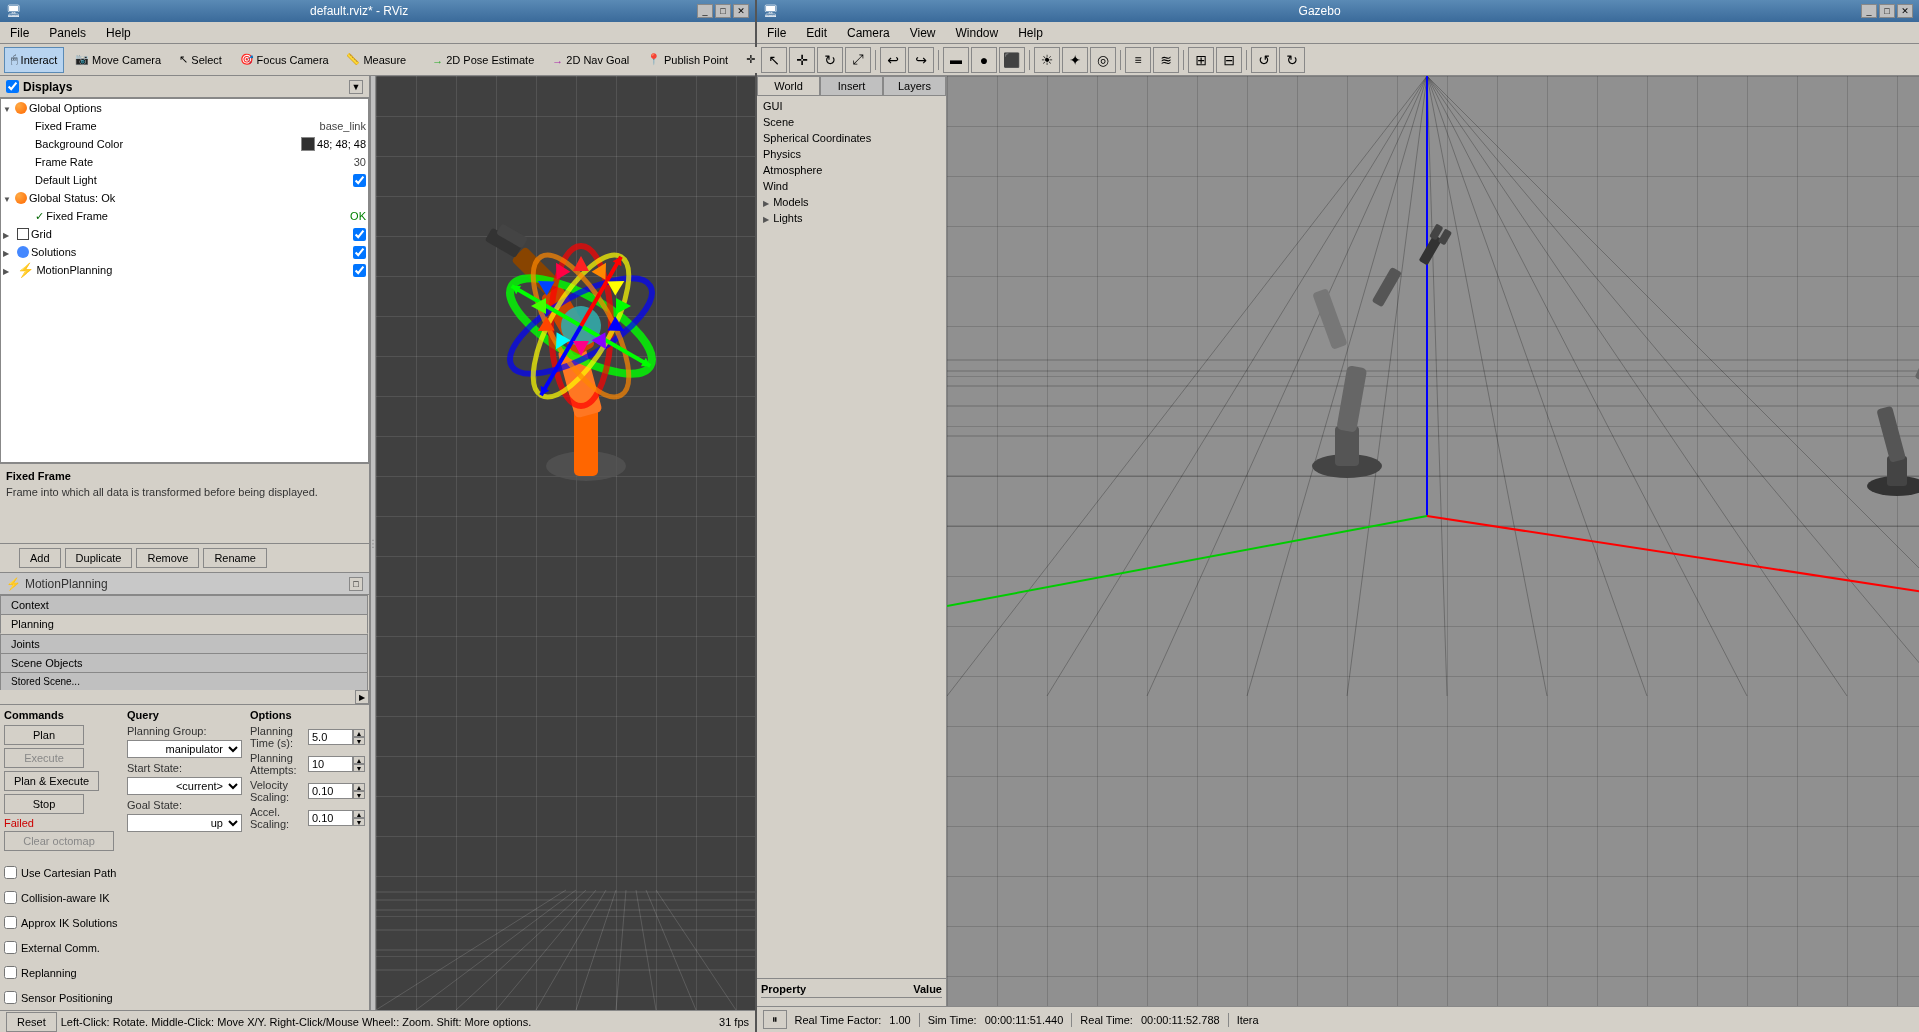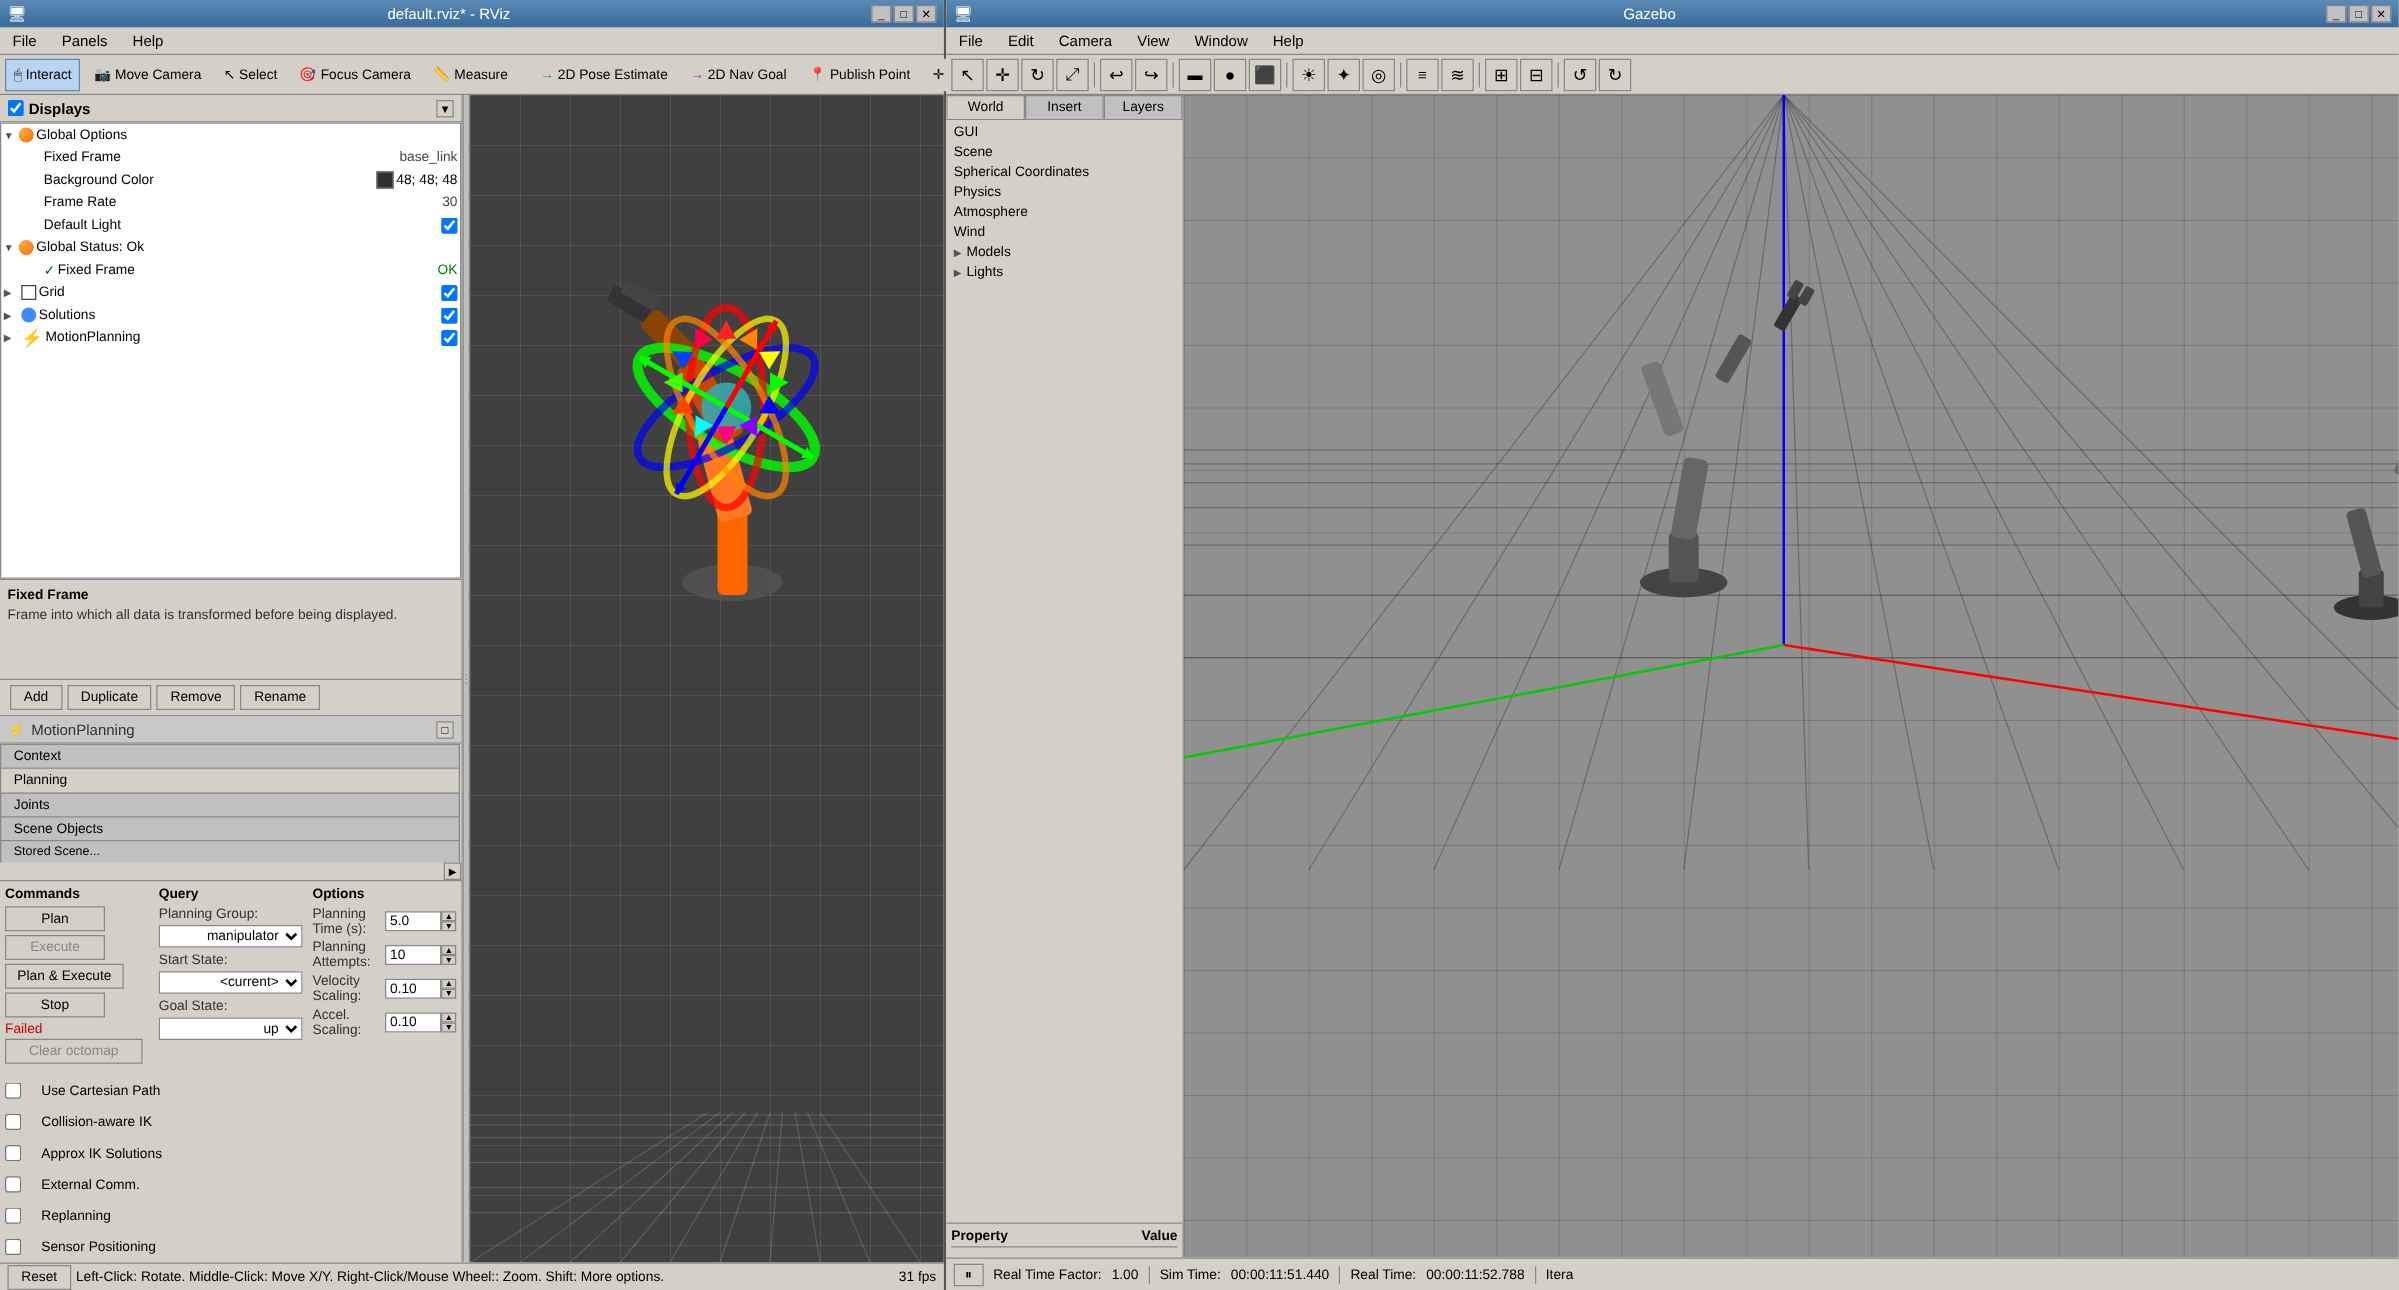--- a/index.html
+++ b/index.html
@@ -56,21 +56,21 @@
     .tree-expand { display: inline-block; width: 12px; color: #555; font-size: 10px; cursor: pointer; }
     .tree-label { flex: 1; }
     .tree-value { color: #444; margin-left: 4px; }
 
     
     .prop-panel { padding: 6px; border-top: 1px solid #888; background: #d4d0c8; font-size: 11px; min-height: 80px; }
     .prop-title { font-weight: bold; margin-bottom: 4px; }
     .prop-desc { color: #333; }
 
     
-    .btn-row { display: flex; gap: 4px; padding: 4px 8px; background: #d4d0c8; border-top: 1px solid #888; }
+    .btn-row { display: flex; gap: 4px; padding: 4px 19px; background: #d4d0c8; border-top: 1px solid #888; }
     .btn { padding: 3px 10px; background: #d4d0c8; border: 1px solid #888; cursor: pointer; font-size: 11px; }
     .btn:disabled { color: #888; cursor: default; }
 
     
     .mp-panel { background: #d4d0c8; border-top: 1px solid #888; }
     .mp-header { background: #c8c8c8; padding: 2px 6px; display: flex; align-items: center; justify-content: space-between; border-bottom: 1px solid #888; height: 22px; }
     .mp-title { font-size: 12px; color: #333; display: flex; align-items: center; gap: 4px; }
 
     .tabs { display: flex; background: #d4d0c8; border-bottom: 1px solid #888; flex-direction: column; }
     .tab { padding: 3px 10px; border: 1px solid #888; border-bottom: none; background: #c0c0c0; cursor: pointer; font-size: 11px; margin-right: 1px; }
@@ -86,21 +86,21 @@
 
     .field-row { display: flex; align-items: center; margin-bottom: 3px; font-size: 11px; }
     .field-label { flex: 1; color: #333; }
     .field-spinner { display: flex; align-items: center; }
     .field-spinner input { width: 45px; padding: 1px 3px; border: 1px solid #888; font-size: 11px; }
     .spin-btns { display: flex; flex-direction: column; }
     .spin-btn { width: 12px; height: 8px; border: 1px solid #888; background: #d4d0c8; cursor: pointer; font-size: 7px; display: flex; align-items: center; justify-content: center; line-height: 1; }
 
     .status-label { font-size: 11px; color: #cc0000; margin: 2px 0; }
 
-    .checkbox-row { display: flex; align-items: center; gap: 16px; margin-bottom: 2px; font-size: 11px; margin-top: 12px; }
+    .checkbox-row { display: flex; align-items: center; gap: 4px; margin-bottom: 2px; font-size: 11px; margin-top: 12px; }
     .checkbox-row input { margin: 0; }
 
     .path-constraints { padding: 4px 6px; border-top: 1px solid #888; }
     .pc-label { font-weight: bold; font-size: 11px; margin-bottom: 3px; }
 
     
     .rviz-viewport { flex: 1; background: #404040; position: relative; overflow: hidden; }
 
     
     .gazebo-panel { flex: 1; display: flex; flex-direction: column; background: #d4d0c8; }

